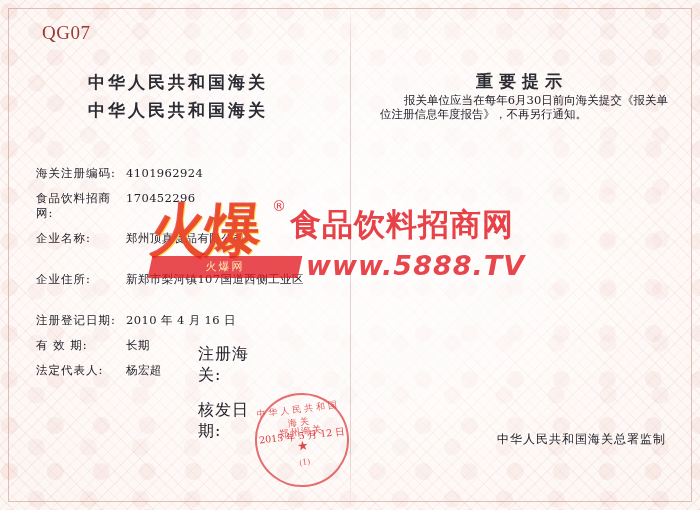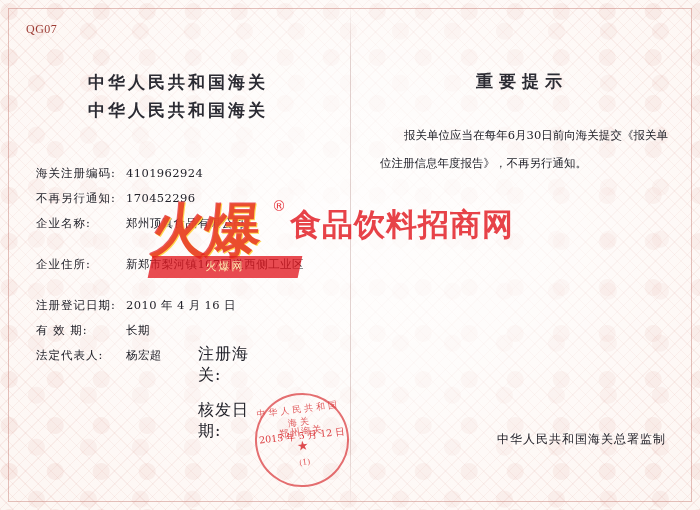--- a/index.html
+++ b/index.html
@@ -55,23 +55,23 @@
     position: absolute;
     left: 350px;
     top: 0;
     width: 1px;
     height: 510px;
     background: linear-gradient(to bottom, rgba(190,150,145,0.0), rgba(180,140,135,0.38) 12%, rgba(180,140,135,0.38) 88%, rgba(190,150,145,0.0));
   }
 
   .code-label {
     position: absolute;
-    left: 26px;
+    left: 42px;
     top: 22px;
-    font-size: 12px;
+    font-size: 19px;
     color: #9c3b33;
     font-family: "Liberation Serif", serif;
     letter-spacing: 0.5px;
   }
 
   
   .left-page {
     position: absolute;
     left: 18px;
     top: 44px;
@@ -148,24 +148,23 @@
   .notice-title {
     text-align: center;
     margin-top: 26px;
     font-size: 17px;
     letter-spacing: 6px;
     font-weight: bold;
     color: #2b2b33;
     font-family: "DejaVu Serif", serif;
   }
   .notice-body {
-    margin-top: 28px;
     padding: 0 14px 0 18px;
     font-size: 11.5px;
-    line-height: 28px;
+    line-height: 14px;
     color: #23232b;
     text-align: justify;
     text-indent: 24px;
     font-family: "DejaVu Serif", serif;
   }
   .issuer {
     position: absolute;
     right: 16px;
     bottom: 46px;
     font-size: 12px;
@@ -329,21 +328,21 @@
     </div>
 
     <div class="fields">
 
       <div class="field-row">
         <div class="field-label">海关注册编码:</div>
         <div class="field-value">4101962924</div>
       </div>
 
       <div class="field-row">
-        <div class="field-label">不再另行通知:</div>
+        <div class="field-label">食品饮料招商网:</div>
         <div class="field-value">170452296</div>
       </div>
 
       <div class="field-row spaced">
         <div class="field-label">企业名称:</div>
         <div class="field-value">郑州顶真食品有限公司</div>
       </div>
 
       <div class="field-row spaced">
         <div class="field-label">企业住所:</div>
@@ -395,15 +394,16 @@
   </div>
   <div class="seal-date">2015 年 5 月 12 日</div>
 
   <div class="watermark">
     <div class="wm-burst">火爆</div>
     <div class="wm-reg">®</div>
     <div class="wm-name">食品饮料招商网</div>
     <div class="wm-ribbon">
       <span>火爆网</span>
     </div>
+    <div class="wm-url">www.5888.TV</div>
   </div>
 
 </div>
 
 </body></html>

